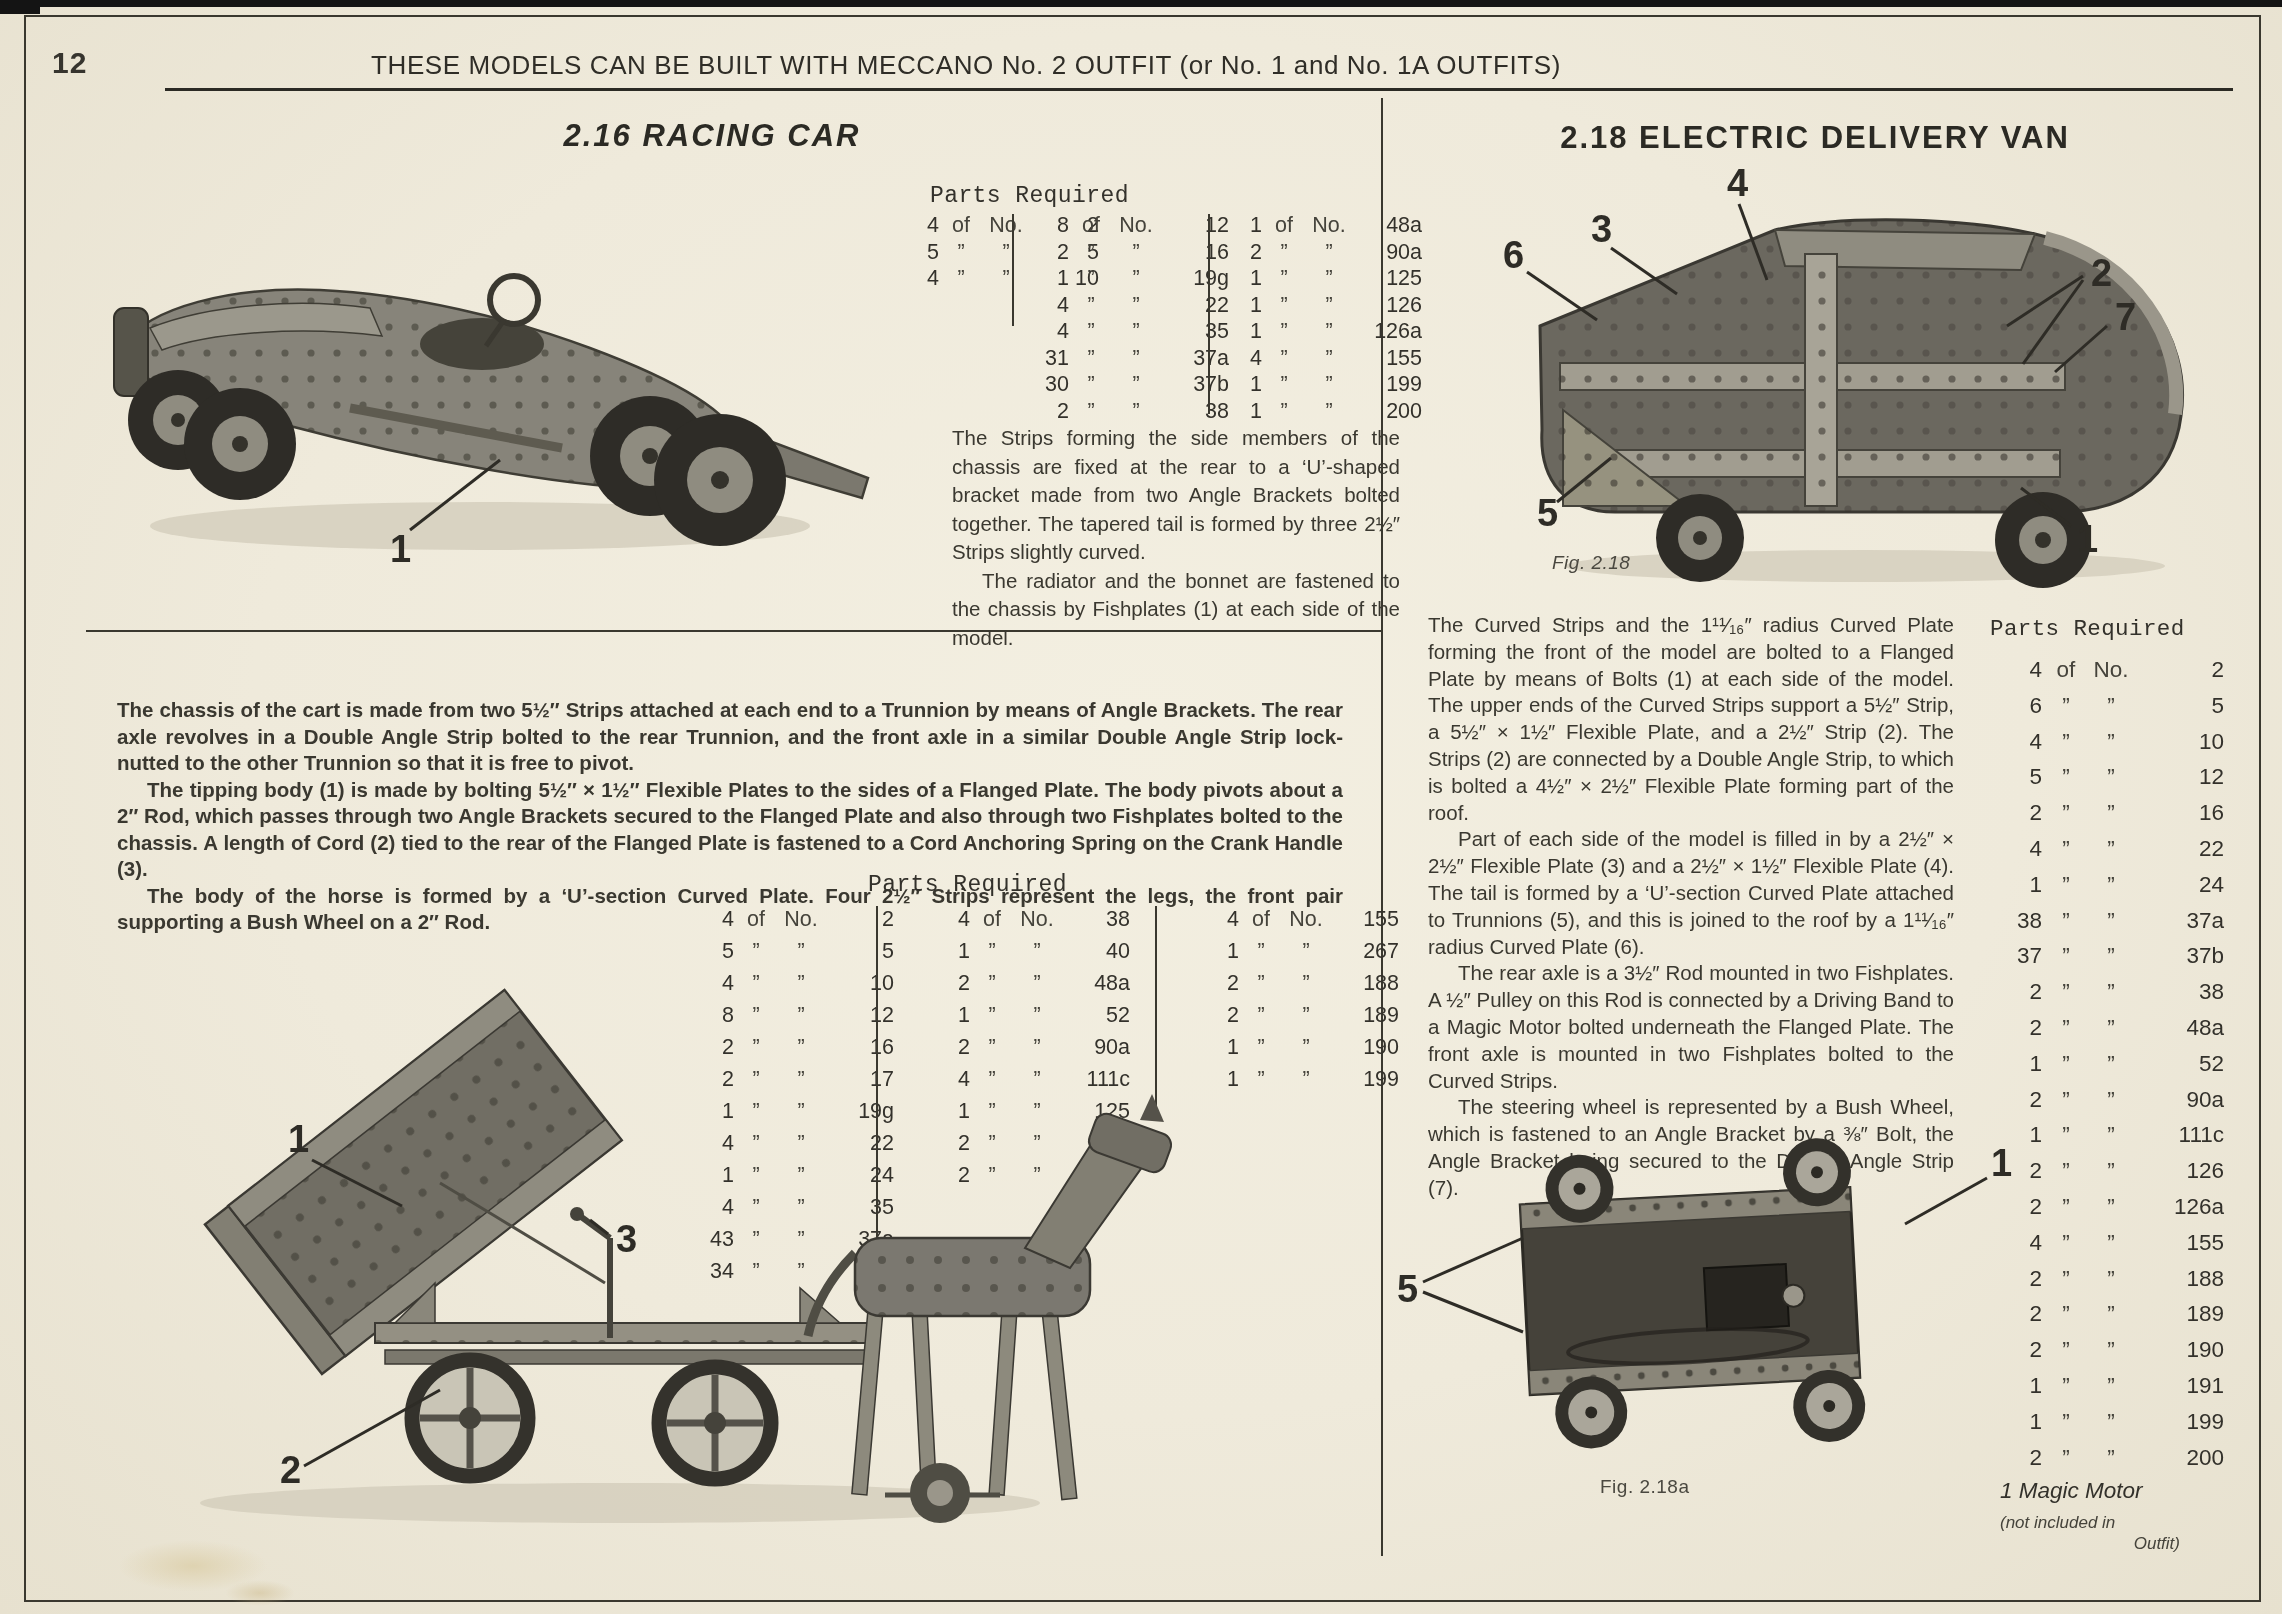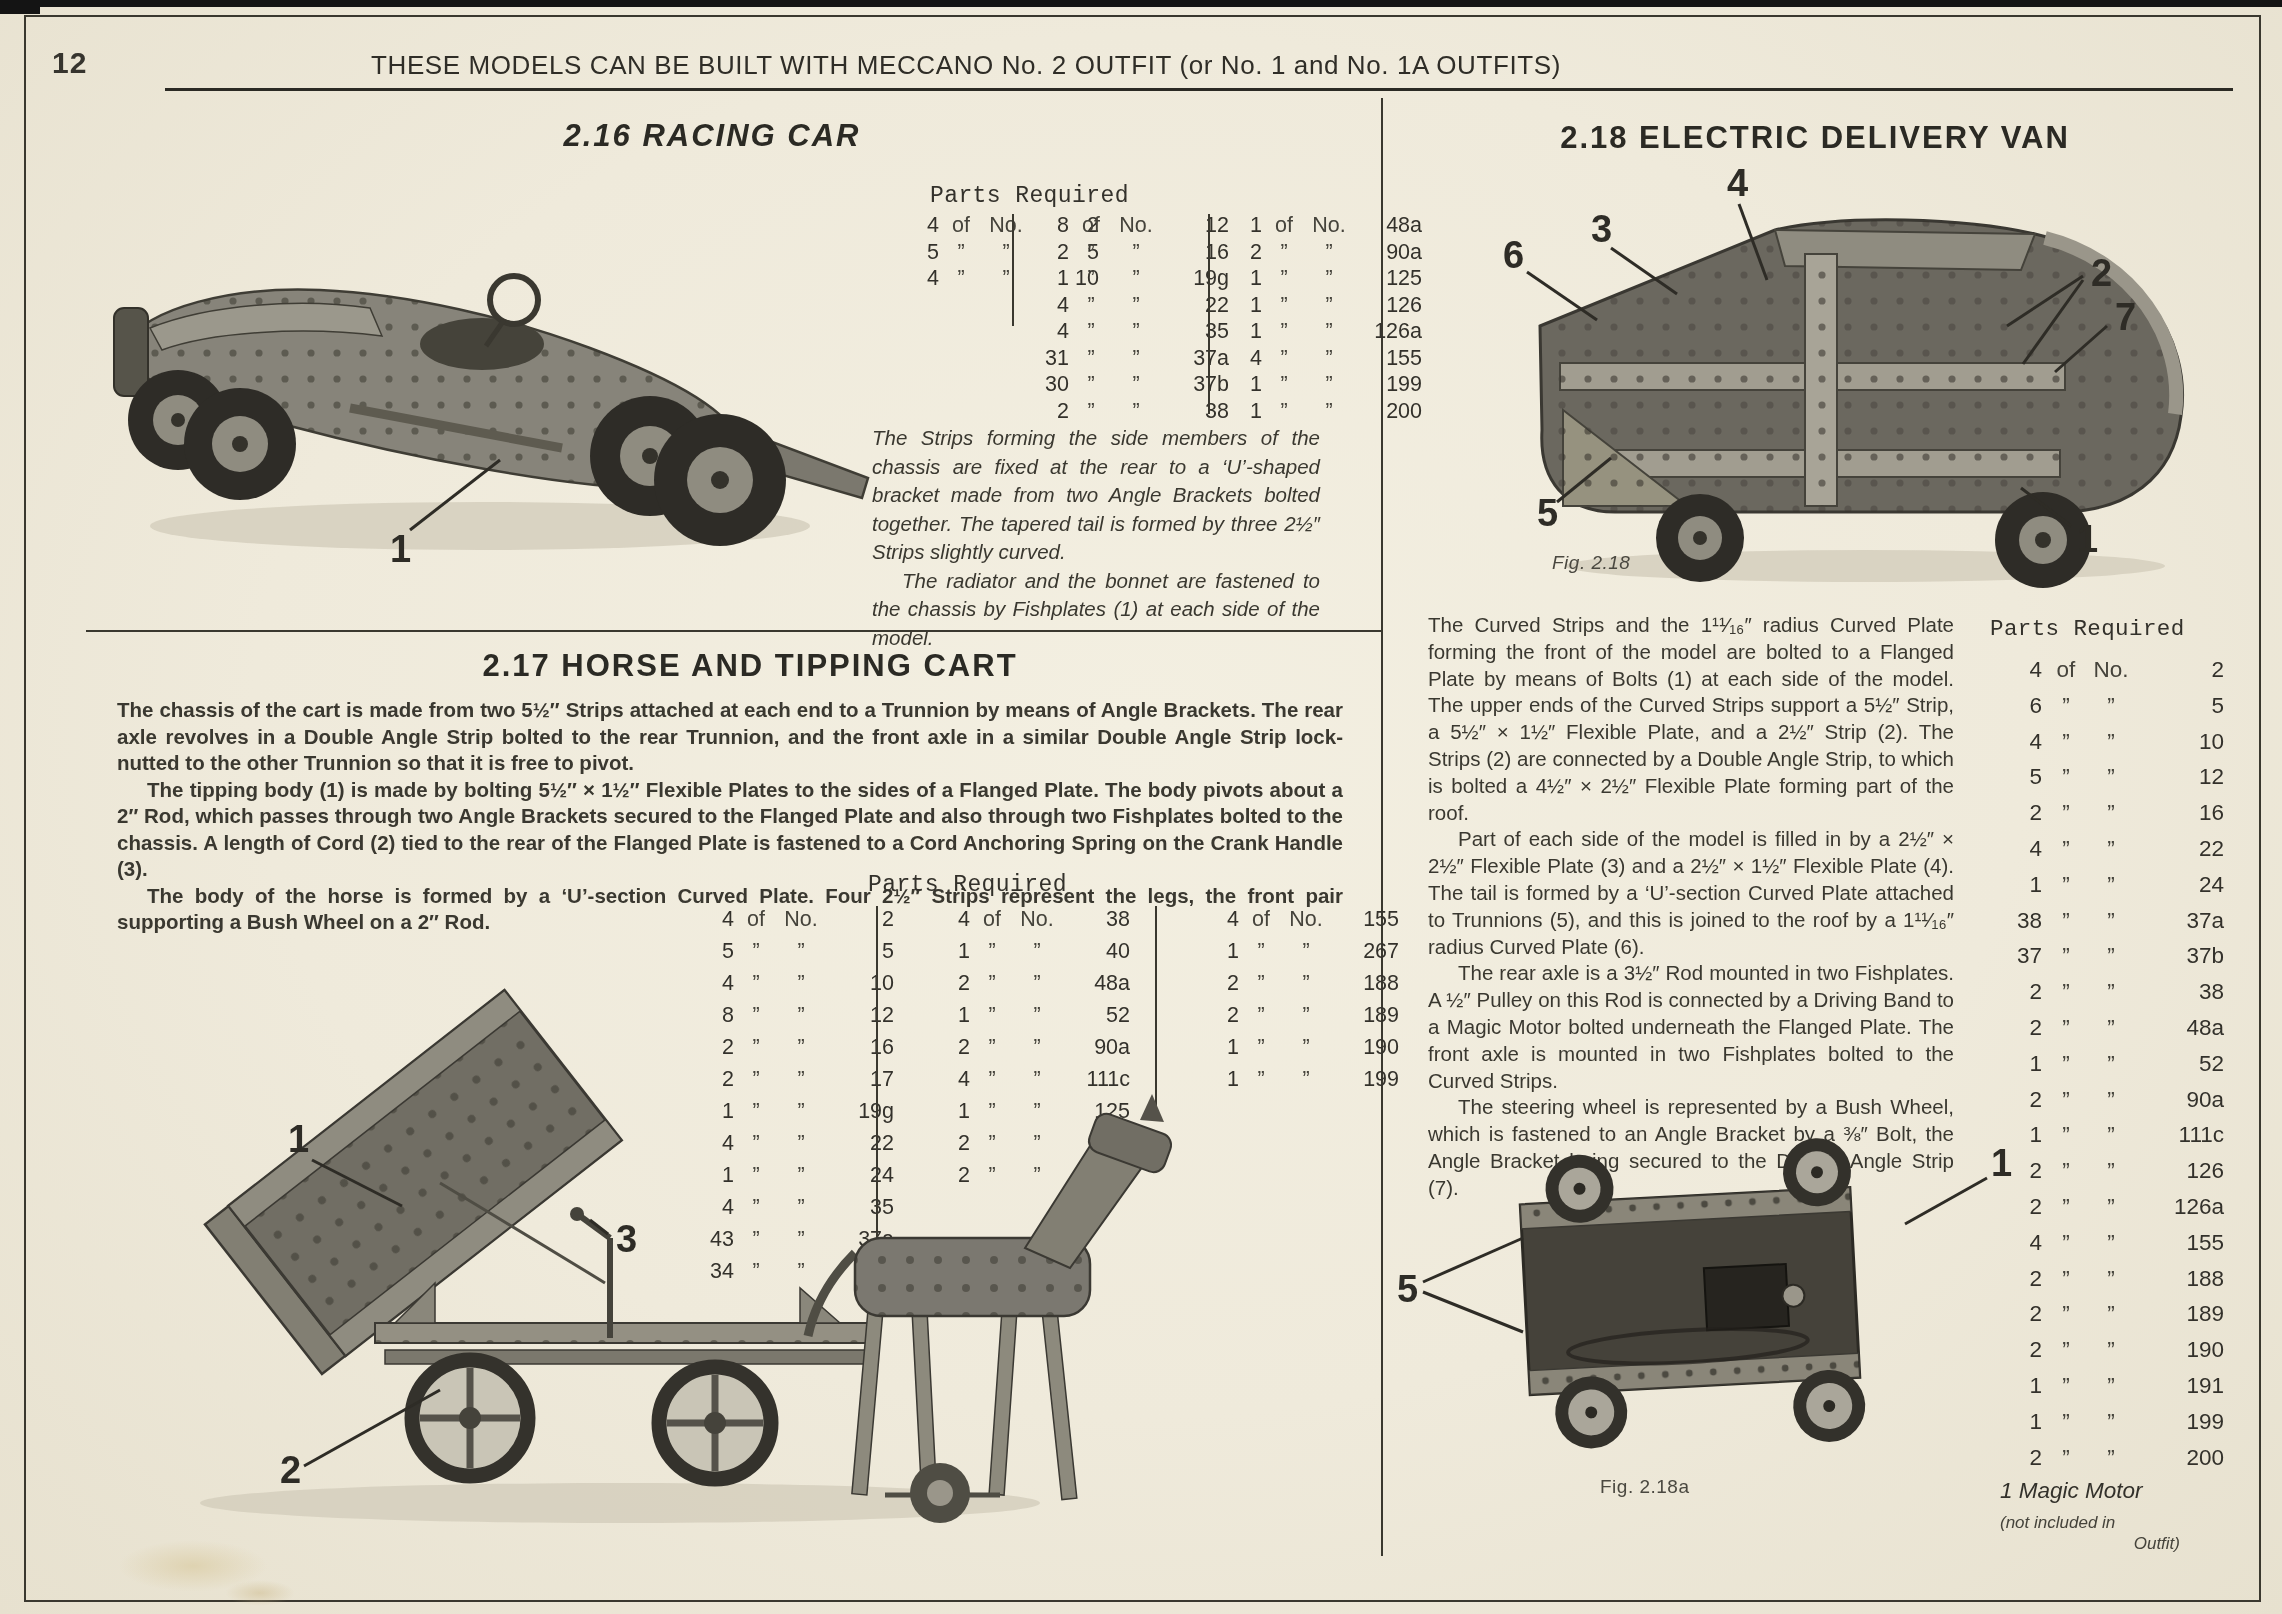--- a/index.html
+++ b/index.html
@@ -183,21 +183,21 @@
         <span class="pn">199</span>
       </div>
       <div class="prow">
         <span class="pq">1</span>
         <span class="pa">”</span>
         <span class="pb">”</span>
         <span class="pn">200</span>
       </div>
     </div>
 
-  <div class="abs body-text" style="left:872px;top:424px;width:448px;font-style:italic;">
+  <div class="abs body-text" style="left:952px;top:424px;width:448px;">
     <p>The Strips forming the side members of the chassis are fixed at the rear to a ‘U’-shaped bracket made from two Angle Brackets bolted together. The tapered tail is formed by three 2½″ Strips slightly curved.</p>
     <p class="ind">The radiator and the bonnet are fastened to the chassis by Fishplates (1) at each side of the model.</p>
   </div>
 
   <svg class="abs" style="left:90px;top:158px;" width="800" height="430" viewBox="0 0 800 430">
     <defs>
       <pattern id="holesRC" width="26" height="26" patternUnits="userSpaceOnUse">
         <circle cx="13" cy="13" r="3.6" fill="#3a382f" opacity="0.55"></circle>
       </pattern>
     </defs>
@@ -226,21 +226,20 @@
         <circle cx="560" cy="298" r="30" fill="#8f8c80"></circle>
         <circle cx="560" cy="298" r="8" fill="#34322b"></circle>
       <circle cx="630" cy="322" r="66" fill="#2e2c27"></circle>
         <circle cx="630" cy="322" r="33" fill="#8f8c80"></circle>
         <circle cx="630" cy="322" r="9" fill="#34322b"></circle>
     </g>
     <line class="leader" x1="320" y1="372" x2="410" y2="302"></line>
     <text class="callout" x="300" y="404">1</text>
   </svg>
 
-  <div class="abs sec-title" style="left:135px;top:648px;width:1230px;">2.17   HORSE AND TIPPING CART</div>
 
   <div class="abs body-text hc-text" style="left:117px;top:697px;width:1226px;font-weight:bold;">
     <p>The chassis of the cart is made from two 5½″ Strips attached at each end to a Trunnion by means of Angle Brackets. The rear axle revolves in a Double Angle Strip bolted to the rear Trunnion, and the front axle in a similar Double Angle Strip lock-nutted to the other Trunnion so that it is free to pivot.</p>
     <p class="ind">The tipping body (1) is made by bolting 5½″ × 1½″ Flexible Plates to the sides of a Flanged Plate. The body pivots about a 2″ Rod, which passes through two Angle Brackets secured to the Flanged Plate and also through two Fishplates bolted to the chassis. A length of Cord (2) tied to the rear of the Flanged Plate is fastened to a Cord Anchoring Spring on the Crank Handle (3).</p>
     <p class="ind">The body of the horse is formed by a ‘U’-section Curved Plate. Four 2½″ Strips represent the legs, the front pair supporting a Bush Wheel on a 2″ Rod.</p>
   </div>
 
   <div class="abs parts-title" style="left:868px;top:872px;width:300px;">Parts Required</div>
 
   <div class="abs plist lh-hc" style="left:700px;top:903px;">

